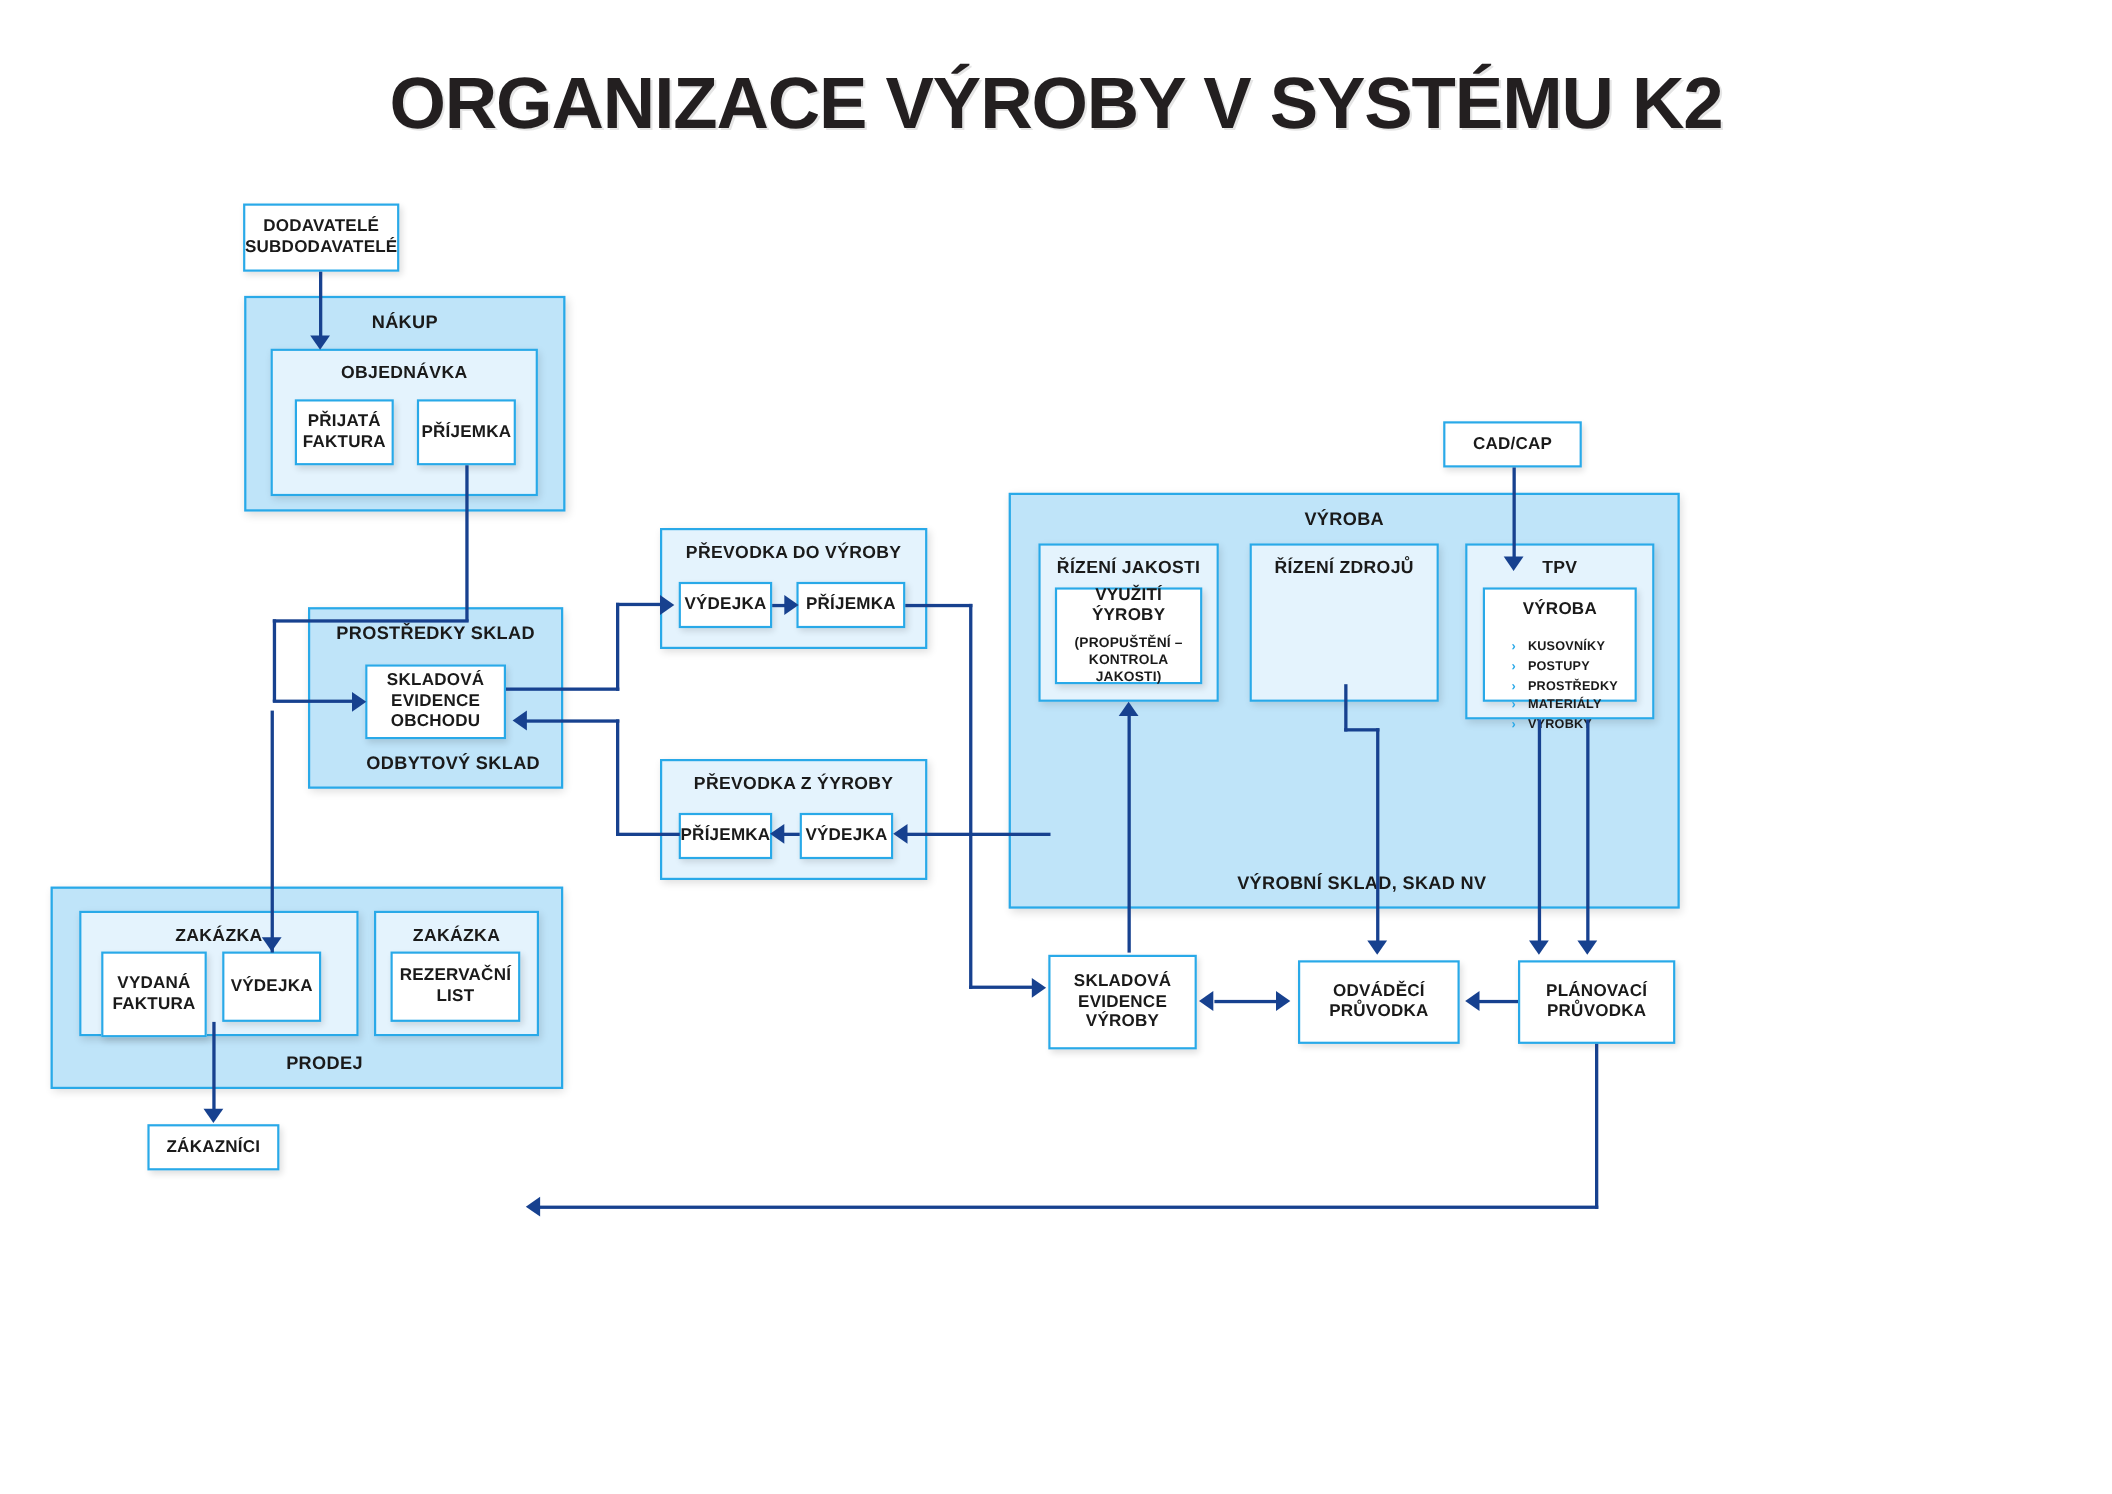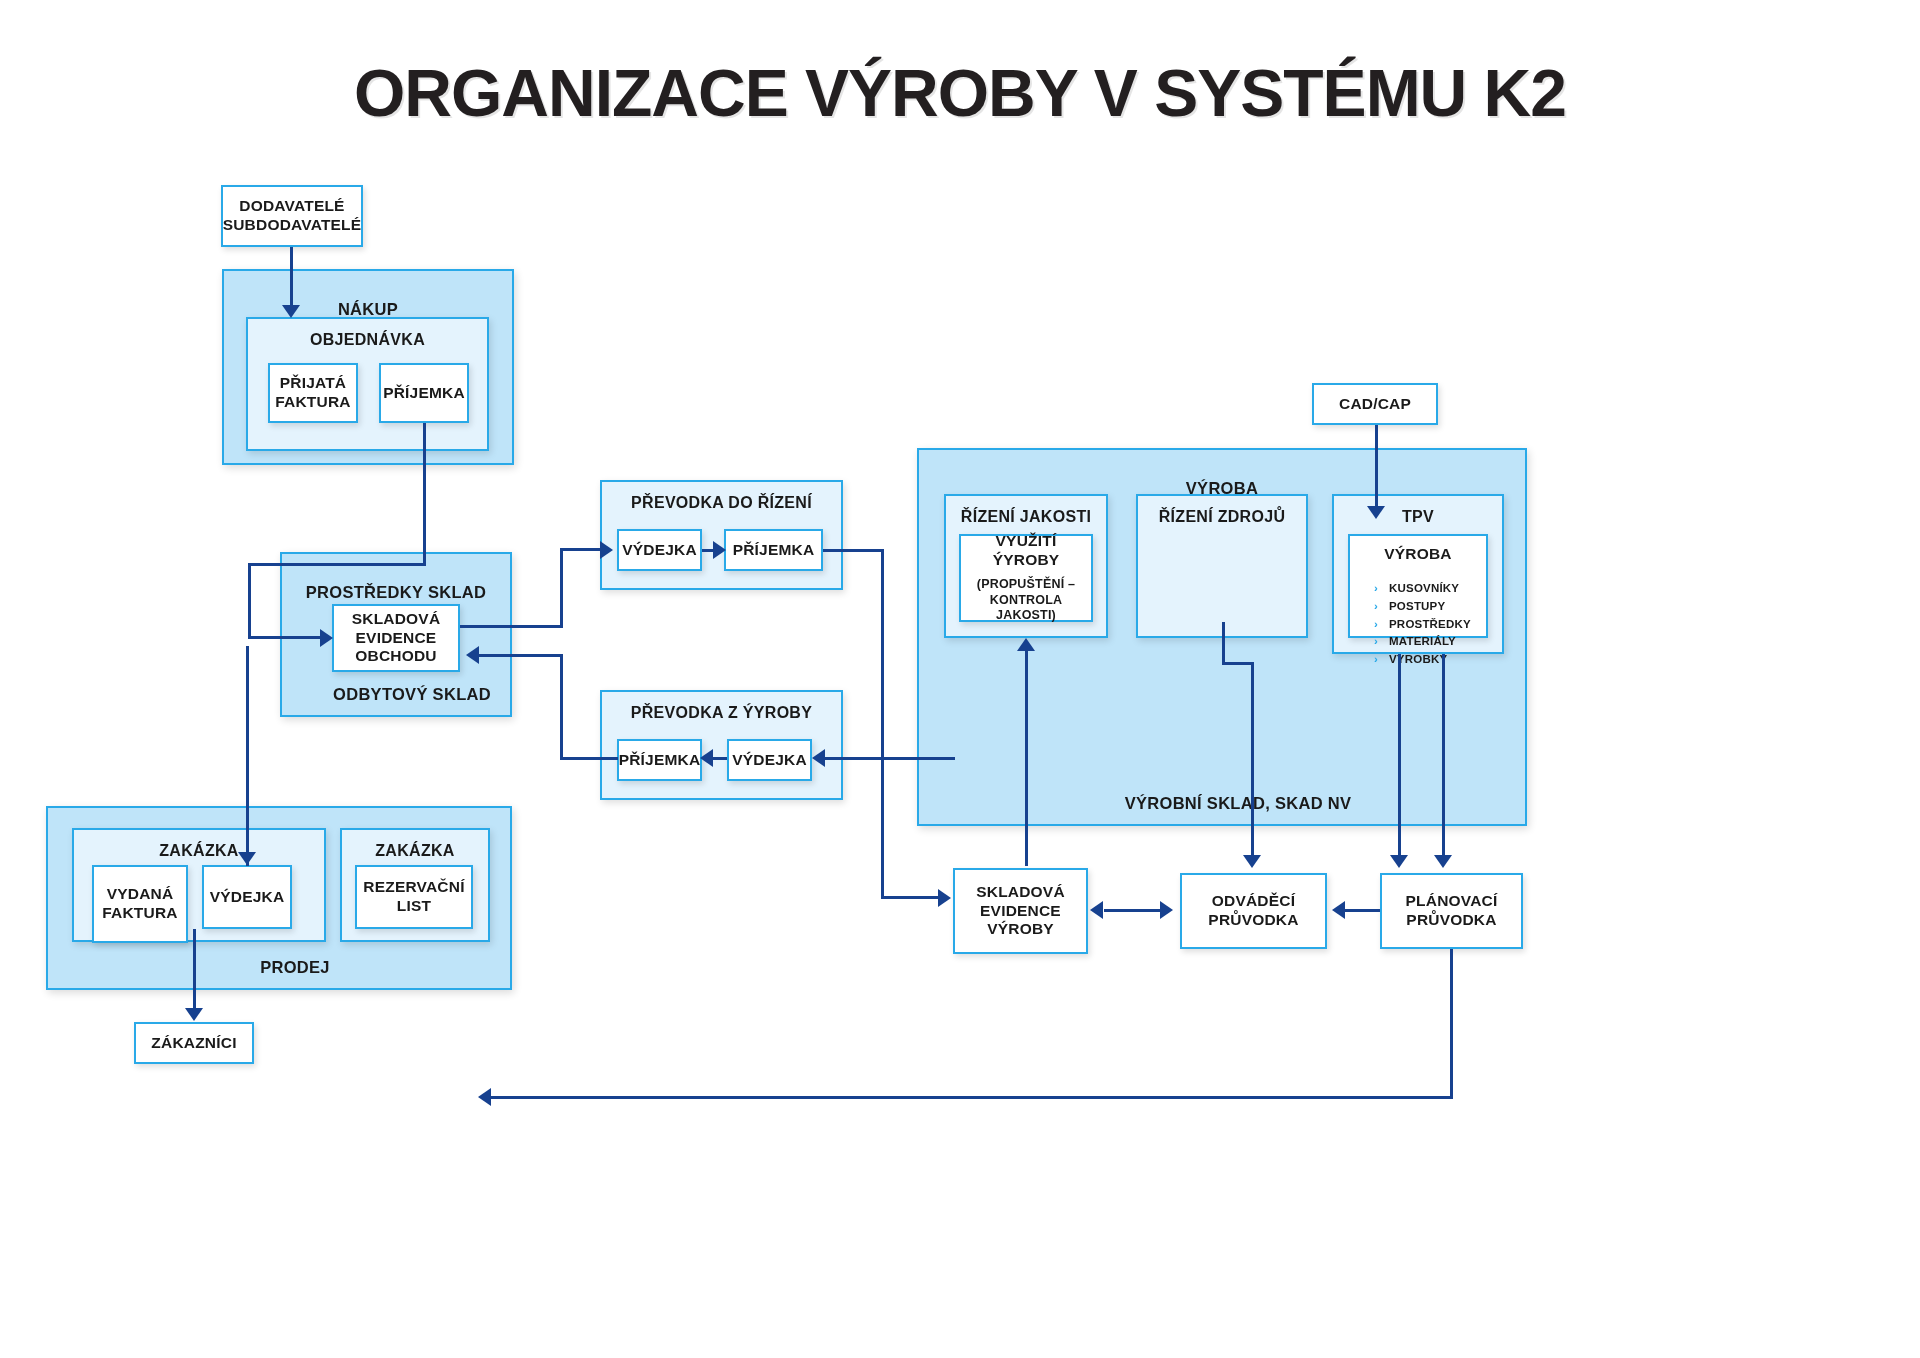--- a/index.html
+++ b/index.html
@@ -22,21 +22,21 @@
         font-size:15.5px;letter-spacing:.2px;}
 
   
   .gbox{background:#e4f3fd;border:2.5px solid #29a9e8;box-shadow:2px 3px 7px rgba(0,0,0,0.13);
         align-items:flex-start;justify-content:center;font-size:16px;}
   .gbox > .hd{padding-top:11px;font-size:16px;font-weight:bold;letter-spacing:.3px;}
 
   
   .obox{background:#bfe4f9;border:2.5px solid #29a9e8;box-shadow:2px 3px 8px rgba(0,0,0,0.14);
         align-items:flex-start;justify-content:center;font-size:16.5px;}
-  .obox > .hd{padding-top:28px;font-size:16.5px;font-weight:bold;letter-spacing:.3px;}
+  .obox > .hd{padding-top:12px;font-size:16.5px;font-weight:bold;letter-spacing:.3px;}
   .obox > .ft{position:absolute;left:0;right:0;bottom:11px;text-align:center;
               font-size:16.5px;font-weight:bold;letter-spacing:.3px;padding-left:32px;}
 
   .sub{display:block;font-size:12.5px;font-weight:bold;margin-top:7px;line-height:1.25;}
 
   
   .blist{position:absolute;left:0;right:0;top:44px;padding-left:24px;text-align:left;}
   .blist .li{display:flex;align-items:flex-start;font-size:11.5px;font-weight:bold;
              letter-spacing:.2px;line-height:1.55;color:#1a1a1a;}
   .blist .ch{color:#29a9e8;font-weight:bold;width:15px;flex:0 0 15px;font-size:11.5px;}
@@ -77,21 +77,21 @@
 
   <div class="n obox" style="left:280px;top:552px;width:232px;height:165px;">
     <span class="hd">PROSTŘEDKY SKLAD</span>
     <span class="ft">ODBYTOVÝ SKLAD</span>
   </div>
   <div class="n wbox" style="left:332px;top:604px;width:128px;height:68px;">
     <span>SKLADOVÁ<br>EVIDENCE<br>OBCHODU</span>
   </div>
 
   <div class="n gbox" style="left:600px;top:480px;width:243px;height:110px;">
-    <span class="hd">PŘEVODKA DO ŘÍZENÍ</span>
+    <span class="hd">PŘEVODKA DO VÝROBY</span>
   </div>
   <div class="n wbox" style="left:617px;top:529px;width:85px;height:42px;">
     <span>VÝDEJKA</span>
   </div>
   <div class="n wbox" style="left:724px;top:529px;width:99px;height:42px;">
     <span>PŘÍJEMKA</span>
   </div>
 
   <div class="n gbox" style="left:600px;top:690px;width:243px;height:110px;">
     <span class="hd">PŘEVODKA Z ÝYROBY</span>

